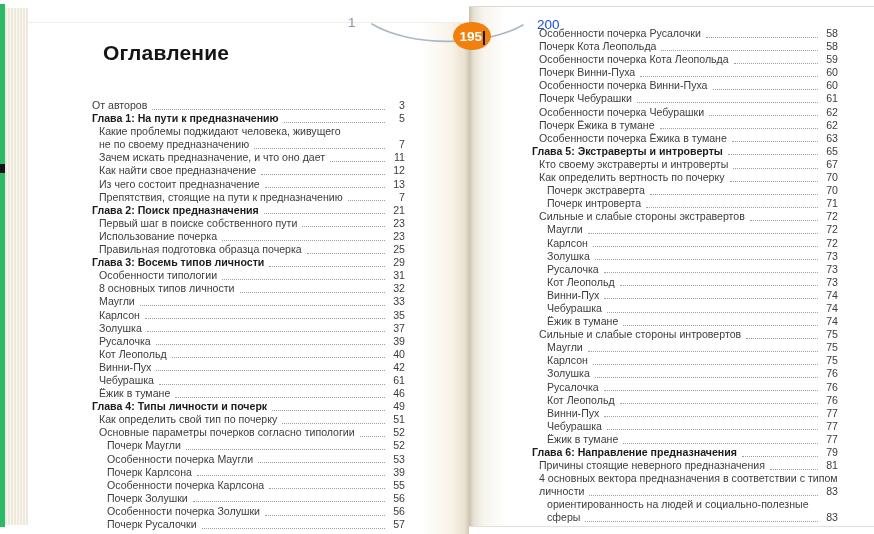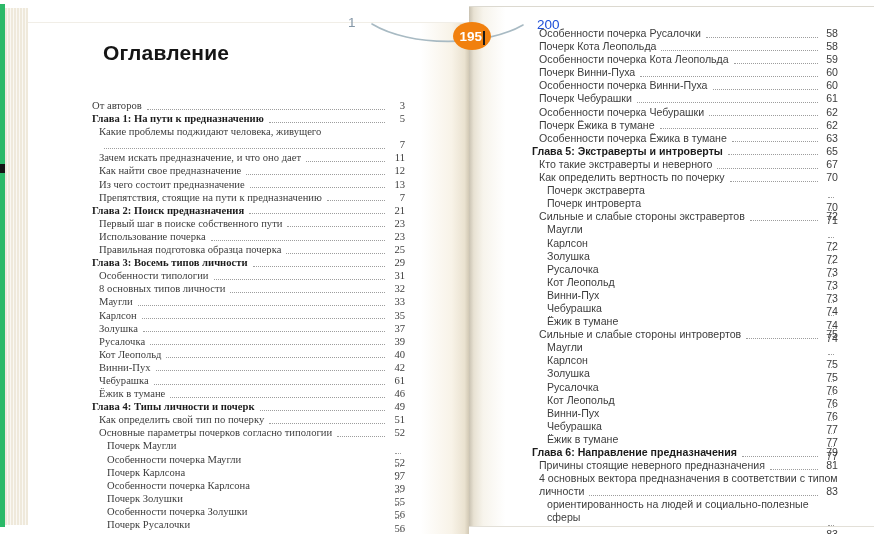--- a/index.html
+++ b/index.html
@@ -23,25 +23,25 @@
   .right-page{
     position:absolute;left:469px;top:0;width:405px;height:100%;box-sizing:border-box;
     background:linear-gradient(to right,#c9c2b2 0%,#e8e2d3 1.2%,#f7f4ec 3.5%,#ffffff 9%);
     border-top:1px solid #dcd9d0;border-bottom:1px solid #e3e0d8;
   }
   .page-title{
     position:absolute;left:75px;top:18px;
     font-size:21px;font-weight:bold;color:#151515;letter-spacing:.2px;
   }
   .toc{position:absolute;font-size:10.6px;color:#3d3d3d;}
-  #left-toc{left:64px;top:76px;width:313px;font-family:Liberation Serif, serif;}
+  #left-toc{left:64px;top:76px;width:313px;}
   #right-toc{left:63px;top:20px;width:306px;}
   .toc-row{display:flex;line-height:13.1px;height:13.1px;white-space:nowrap;}
   .toc-row.lvl1{padding-left:7px;}
-  .toc-row.lvl2{padding-left:15px;flex-direction:column;}
+  .toc-row.lvl2{padding-left:15px;}
   .toc-row.bold .label{font-weight:bold;color:#1c1c1c;text-align:right;}
   .label{flex:0 0 auto;}
   .dots{
     flex:1 1 auto;min-width:6px;align-self:flex-end;
     border-bottom:1px dotted #9d9d9d;margin:0 4px 2.5px 5px;
   }
   .pagenum{flex:0 0 auto;min-width:16px;text-align:right;font-weight:normal;color:#3d3d3d;}
   
   .slider-label{position:absolute;color:#8496a6;font-size:13.5px;z-index:4;}
   #min-label{left:348px;top:15px;}
@@ -73,20 +73,21 @@
         </div>
         <div class="toc-row lvl0 bold">
           <span class="label">Глава 1: На пути к предназначению</span>
           <span class="dots"></span>
           <span class="pagenum">5</span>
         </div>
         <div class="toc-row lvl1">
           <span class="label">Какие проблемы поджидают человека, живущего</span>
         </div>
         <div class="toc-row lvl1">
+          <span class="label">не по своему предназначению</span>
           <span class="dots"></span>
           <span class="pagenum">7</span>
         </div>
         <div class="toc-row lvl1">
           <span class="label">Зачем искать предназначение, и что оно дает</span>
           <span class="dots"></span>
           <span class="pagenum">11</span>
         </div>
         <div class="toc-row lvl1">
           <span class="label">Как найти свое предназначение</span>
@@ -194,21 +195,21 @@
           <span class="pagenum">52</span>
         </div>
         <div class="toc-row lvl2">
           <span class="label">Почерк Маугли</span>
           <span class="dots"></span>
           <span class="pagenum">52</span>
         </div>
         <div class="toc-row lvl2">
           <span class="label">Особенности почерка Маугли</span>
           <span class="dots"></span>
-          <span class="pagenum">97</span>
+          <span class="pagenum">53</span>
         </div>
         <div class="toc-row lvl2">
           <span class="label">Почерк Карлсона</span>
           <span class="dots"></span>
           <span class="pagenum">39</span>
         </div>
         <div class="toc-row lvl2">
           <span class="label">Особенности почерка Карлсона</span>
           <span class="dots"></span>
           <span class="pagenum">55</span>
@@ -277,21 +278,21 @@
           <span class="label">Особенности почерка Ёжика в тумане</span>
           <span class="dots"></span>
           <span class="pagenum">63</span>
         </div>
         <div class="toc-row lvl0 bold">
           <span class="label">Глава 5: Экстраверты и интроверты</span>
           <span class="dots"></span>
           <span class="pagenum">65</span>
         </div>
         <div class="toc-row lvl1">
-          <span class="label">Кто такие экстраверты и неверного</span>
+          <span class="label">Кто своему экстраверты и интроверты</span>
           <span class="dots"></span>
           <span class="pagenum">67</span>
         </div>
         <div class="toc-row lvl1">
           <span class="label">Как определить вертность по почерку</span>
           <span class="dots"></span>
           <span class="pagenum">70</span>
         </div>
         <div class="toc-row lvl2">
           <span class="label">Почерк экстраверта</span>

